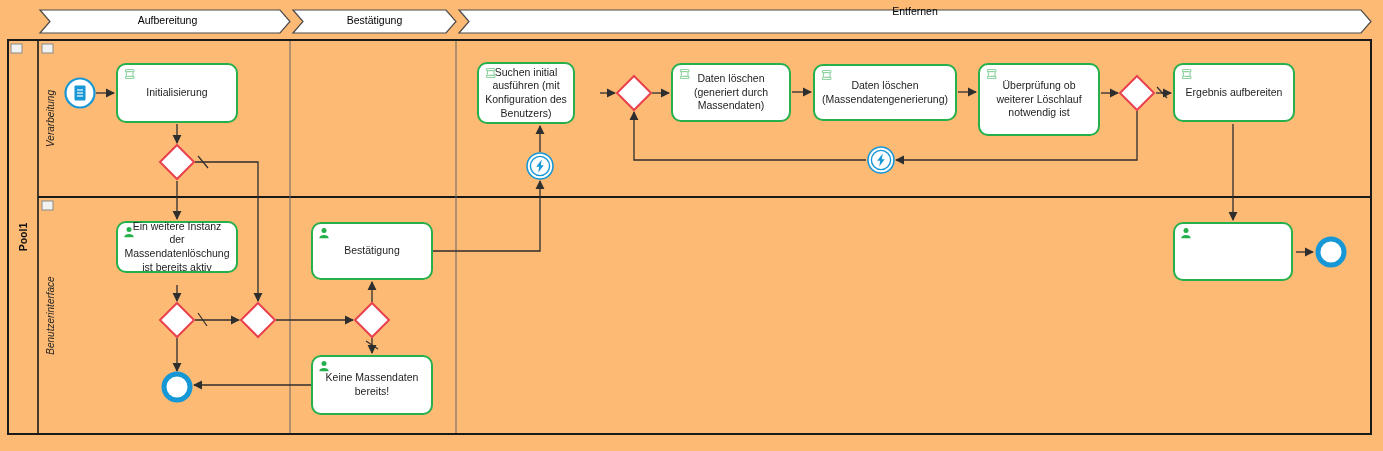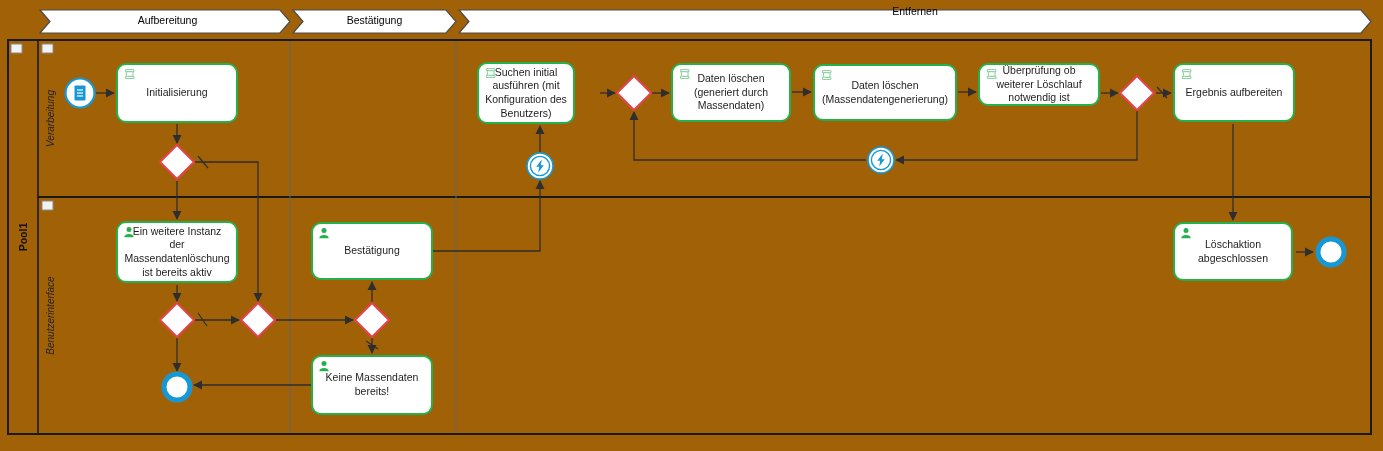--- a/index.html
+++ b/index.html
@@ -1,17 +1,17 @@
 <!DOCTYPE html>
 <html><head>
 <meta charset="utf-8">
 <style>
   html,body{margin:0;padding:0;background:#fff;}
   #stage{
-    position:relative;width:1383px;height:451px;background:#a16207;overflow:hidden;
+    position:relative;width:1383px;height:451px;background:#fdba74;overflow:hidden;
     font-family:"Liberation Sans", sans-serif;color:#1d1d1d;
   }
   .canvas{position:absolute;left:0;top:0;}
   .task{
     position:absolute;background:#fff;border:2px solid #25b04c;border-radius:10px;
     display:flex;align-items:center;justify-content:center;text-align:center;
     font-size:10.5px;line-height:1.3;color:#1d1d1d;padding:3px 6px;box-sizing:border-box;
   }
   .task .marker{position:absolute;top:3px;left:5px;width:13px;height:12px;}
   .task .marker svg{display:block;}
@@ -126,21 +126,21 @@
 
   <div class="task" style="left:116px;top:63px;width:122px;height:60px;">
     <span class="marker">
       <svg width="13" height="12" viewBox="0 0 14 12">
           <path d="M10.8,1.2 H3.6 C2.2,1.2 2.2,3.4 3.6,3.4 H10 M10.8,1.2 C12.2,1.2 12.2,3.4 10.8,3.4 V8.6 M3.6,3.4 V8.6 C2.2,8.6 2.2,10.8 3.6,10.8 H10.8 C12.2,10.8 12.2,8.6 10.8,8.6 H4.5" fill="none" stroke="#8fd3a3" stroke-width="1.2"></path>
         </svg>
     </span>
     <span>Initialisierung</span>
   </div>
 
-  <div class="task" style="left:116px;top:221px;width:122px;height:62px;">
+  <div class="task" style="left:116px;top:221px;width:122px;height:52px;">
     <span class="marker">
       <svg width="12" height="12" viewBox="0 0 12 12">
           <circle cx="6" cy="3.4" r="2.5" fill="#25b04c"></circle>
           <path d="M1.3,11.2 C1.3,7 10.7,7 10.7,11.2 Z" fill="#25b04c"></path>
         </svg>
     </span>
     <span>Ein weitere Instanz der Massendatenlöschung ist bereits aktiv</span>
   </div>
 
   <div class="task" style="left:311px;top:222px;width:122px;height:58px;">
@@ -183,21 +183,21 @@
 
   <div class="task" style="left:813px;top:64px;width:144px;height:57px;">
     <span class="marker">
       <svg width="13" height="12" viewBox="0 0 14 12">
           <path d="M10.8,1.2 H3.6 C2.2,1.2 2.2,3.4 3.6,3.4 H10 M10.8,1.2 C12.2,1.2 12.2,3.4 10.8,3.4 V8.6 M3.6,3.4 V8.6 C2.2,8.6 2.2,10.8 3.6,10.8 H10.8 C12.2,10.8 12.2,8.6 10.8,8.6 H4.5" fill="none" stroke="#8fd3a3" stroke-width="1.2"></path>
         </svg>
     </span>
     <span>Daten löschen (Massendatengenerierung)</span>
   </div>
 
-  <div class="task" style="left:978px;top:63px;width:122px;height:43px;">
+  <div class="task" style="left:978px;top:63px;width:122px;height:73px;">
     <span class="marker">
       <svg width="13" height="12" viewBox="0 0 14 12">
           <path d="M10.8,1.2 H3.6 C2.2,1.2 2.2,3.4 3.6,3.4 H10 M10.8,1.2 C12.2,1.2 12.2,3.4 10.8,3.4 V8.6 M3.6,3.4 V8.6 C2.2,8.6 2.2,10.8 3.6,10.8 H10.8 C12.2,10.8 12.2,8.6 10.8,8.6 H4.5" fill="none" stroke="#8fd3a3" stroke-width="1.2"></path>
         </svg>
     </span>
     <span>Überprüfung ob weiterer Löschlauf notwendig ist</span>
   </div>
 
   <div class="task" style="left:1173px;top:63px;width:122px;height:59px;">
     <span class="marker">
@@ -208,16 +208,15 @@
     <span>Ergebnis aufbereiten</span>
   </div>
 
   <div class="task" style="left:1173px;top:222px;width:120px;height:59px;">
     <span class="marker">
       <svg width="12" height="12" viewBox="0 0 12 12">
           <circle cx="6" cy="3.4" r="2.5" fill="#25b04c"></circle>
           <path d="M1.3,11.2 C1.3,7 10.7,7 10.7,11.2 Z" fill="#25b04c"></path>
         </svg>
     </span>
-    <span>Löschaktion abgeschlossen</span>
   </div>
 
 </div>
 
 </body></html>

